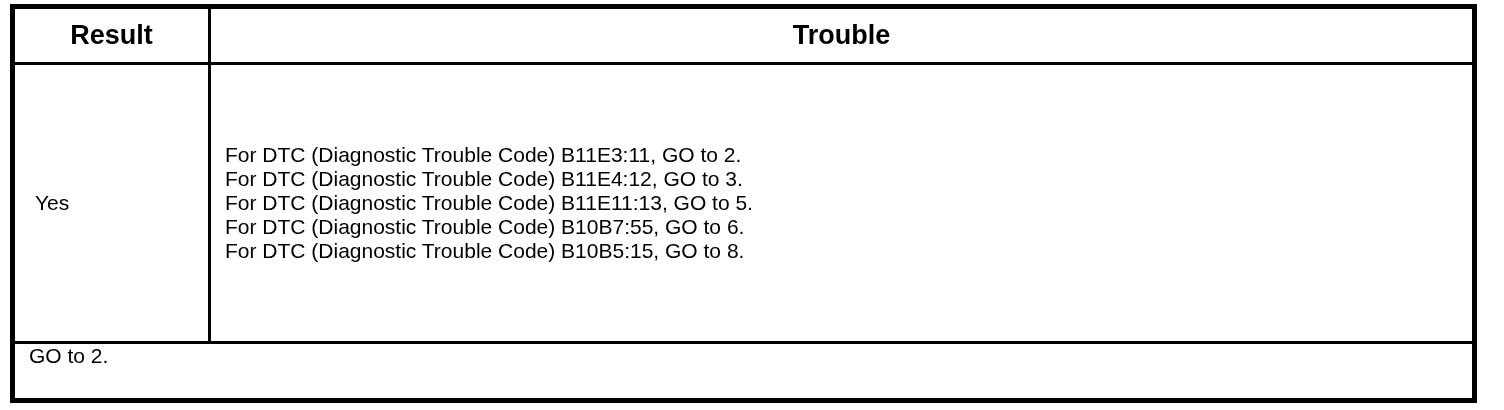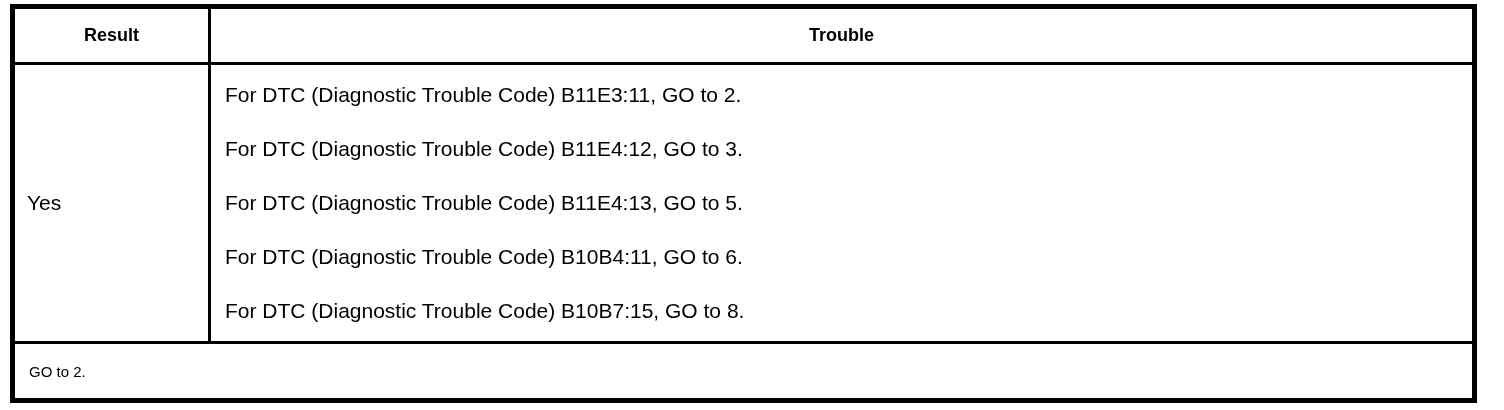--- a/index.html
+++ b/index.html
@@ -38,46 +38,45 @@
     border-right: 3px solid #000000;
   }
   .row-divider {
     border-bottom: 3px solid #000000;
   }
   .header-cell {
     display: flex;
     align-items: center;
     justify-content: center;
     font-weight: bold;
-    font-size: 18px;
+    font-size: 27px;
   }
   .result-cell {
     display: flex;
     align-items: center;
-    padding-left: 12px;
+    padding-left: 20px;
     font-size: 21px;
   }
   .actions-cell {
     display: flex;
     flex-direction: column;
     justify-content: center;
-    row-gap: 30px;
     padding-left: 14px;
     font-size: 21px;
   }
   .actions-cell .action-line {
     margin: 0;
     line-height: 24px;
     white-space: nowrap;
   }
   .single-action-cell {
     display: flex;
-    align-items: center;
+    align-items: flex-start;
     padding-left: 14px;
-    font-size: 15px;
+    font-size: 21px;
   }
 </style>
 </head>
 <body>
 
 <div class="page">
   <div class="dtc-table">
 
     <div class="cell header-cell col-divider row-divider">
       <span>Result</span>
@@ -85,23 +84,23 @@
     <div class="cell header-cell row-divider">
       <span>Trouble</span>
     </div>
 
     <div class="cell result-cell col-divider row-divider">
       <span>Yes</span>
     </div>
     <div class="cell actions-cell row-divider">
       <p class="action-line">For DTC (Diagnostic Trouble Code) B11E3:11, GO to 2.</p>
       <p class="action-line">For DTC (Diagnostic Trouble Code) B11E4:12, GO to 3.</p>
-      <p class="action-line">For DTC (Diagnostic Trouble Code) B11E4:13, GO to 5.</p>
-      <p class="action-line">For DTC (Diagnostic Trouble Code) B10B4:11, GO to 6.</p>
-      <p class="action-line">For DTC (Diagnostic Trouble Code) B10B7:15, GO to 8.</p>
+      <p class="action-line">For DTC (Diagnostic Trouble Code) B11E11:13, GO to 5.</p>
+      <p class="action-line">For DTC (Diagnostic Trouble Code) B10B7:55, GO to 6.</p>
+      <p class="action-line">For DTC (Diagnostic Trouble Code) B10B5:15, GO to 8.</p>
     </div>
 
     <div class="cell single-action-cell">
       <span>GO to 2.</span>
     </div>
 
   </div>
 </div>
 
 </body></html>

